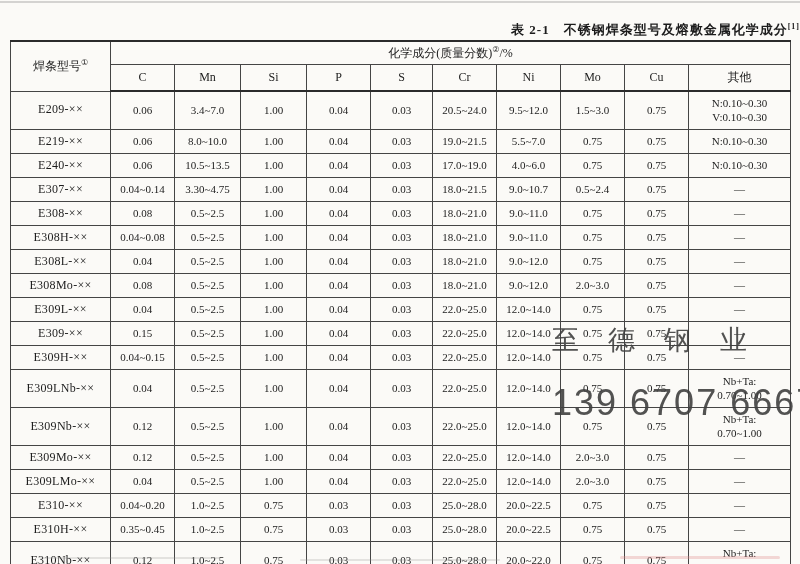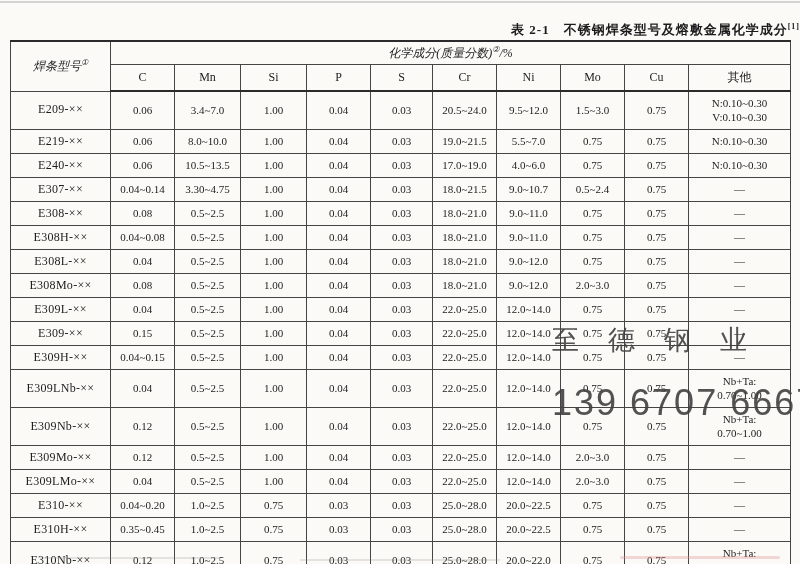--- a/index.html
+++ b/index.html
@@ -24,21 +24,21 @@
     position:absolute;left:10px;top:40px;width:780px;
     border-collapse:collapse;table-layout:fixed;
     border:1.5px solid #2b2b2b;border-top-width:2px;border-bottom-width:2px;
   }
   .comp th,.comp td{
     border:1px solid #454545;
     text-align:center;vertical-align:middle;
     font-weight:normal;padding:1px 2px;
     overflow:hidden;white-space:nowrap;
   }
-  .comp thead .group-row th{height:20px;font-size:12px;font-style:italic;}
+  .comp thead .group-row th{height:20px;font-size:12px;}
   .comp thead .cols-row th{height:23px;font-size:12px;border-bottom:2px solid #2b2b2b;}
   .comp th sup,{font-size:8px;}
   sup{font-size:8px;}
   .comp td{font-size:11px;height:21px;line-height:1.15;}
   .comp td.model-cell{font-size:12px;letter-spacing:.3px;}
   .comp tr.tall td{height:35px;}
   .other-line{line-height:1.25;}
 
   .watermark{
     position:absolute;left:552px;top:322px;width:248px;

